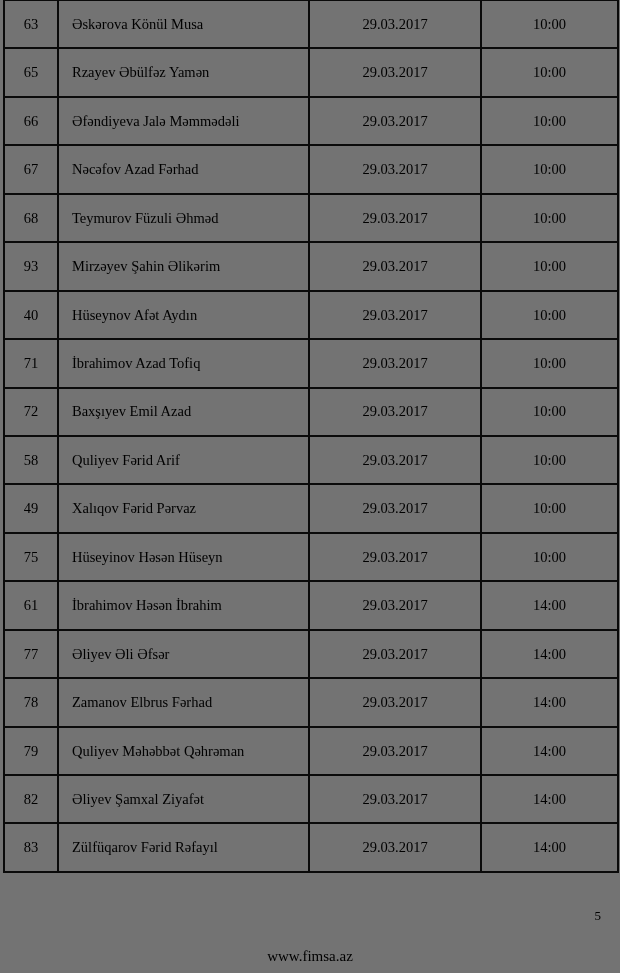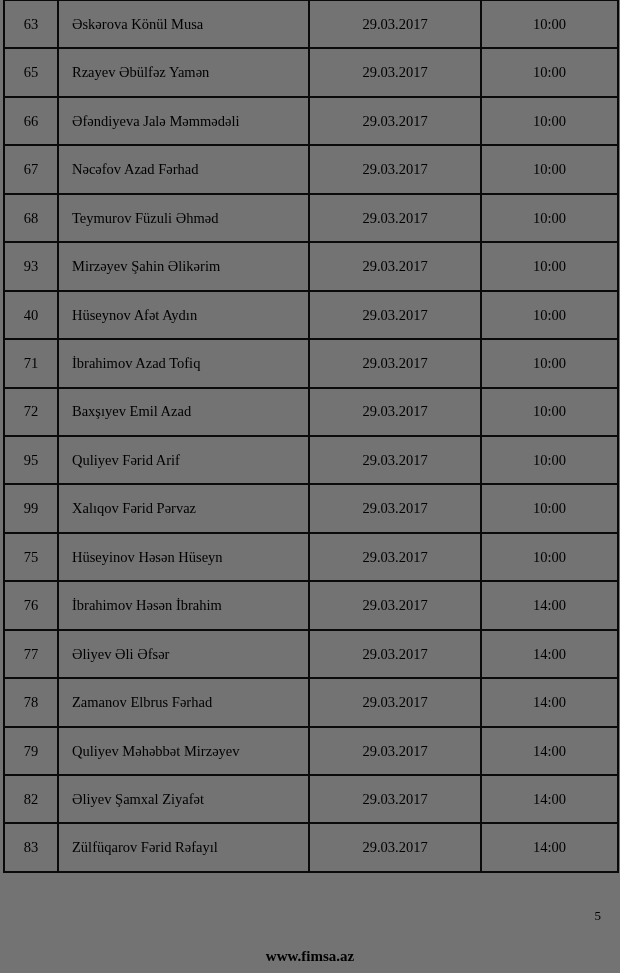--- a/index.html
+++ b/index.html
@@ -52,21 +52,21 @@
     color: #000000;
   }
 
   .footer {
     position: absolute;
     top: 948px;
     left: 0;
     width: 620px;
     text-align: center;
     font-size: 15px;
-    font-weight: bold;
+    font-weight: normal;
     color: #000000;
   }
 </style>
 </head>
 <body>
 
 <div class="page">
 
   <table class="schedule">
     <tbody>
@@ -118,58 +118,58 @@
           <td class="col-date">29.03.2017</td>
           <td class="col-time">10:00</td>
         </tr>
         <tr>
           <td class="col-number">72</td>
           <td class="col-name">Baxşıyev Emil Azad</td>
           <td class="col-date">29.03.2017</td>
           <td class="col-time">10:00</td>
         </tr>
         <tr>
-          <td class="col-number">95</td>
+          <td class="col-number">58</td>
           <td class="col-name">Quliyev Fərid Arif</td>
           <td class="col-date">29.03.2017</td>
           <td class="col-time">10:00</td>
         </tr>
         <tr>
-          <td class="col-number">99</td>
+          <td class="col-number">49</td>
           <td class="col-name">Xalıqov Fərid Pərvaz</td>
           <td class="col-date">29.03.2017</td>
           <td class="col-time">10:00</td>
         </tr>
         <tr>
           <td class="col-number">75</td>
           <td class="col-name">Hüseyinov Həsən Hüseyn</td>
           <td class="col-date">29.03.2017</td>
           <td class="col-time">10:00</td>
         </tr>
         <tr>
-          <td class="col-number">76</td>
+          <td class="col-number">61</td>
           <td class="col-name">İbrahimov Həsən İbrahim</td>
           <td class="col-date">29.03.2017</td>
           <td class="col-time">14:00</td>
         </tr>
         <tr>
           <td class="col-number">77</td>
           <td class="col-name">Əliyev Əli Əfsər</td>
           <td class="col-date">29.03.2017</td>
           <td class="col-time">14:00</td>
         </tr>
         <tr>
           <td class="col-number">78</td>
           <td class="col-name">Zamanov Elbrus Fərhad</td>
           <td class="col-date">29.03.2017</td>
           <td class="col-time">14:00</td>
         </tr>
         <tr>
           <td class="col-number">79</td>
-          <td class="col-name">Quliyev Məhəbbət Mirzəyev</td>
+          <td class="col-name">Quliyev Məhəbbət Qəhrəman</td>
           <td class="col-date">29.03.2017</td>
           <td class="col-time">14:00</td>
         </tr>
         <tr>
           <td class="col-number">82</td>
           <td class="col-name">Əliyev Şamxal Ziyafət</td>
           <td class="col-date">29.03.2017</td>
           <td class="col-time">14:00</td>
         </tr>
         <tr>

